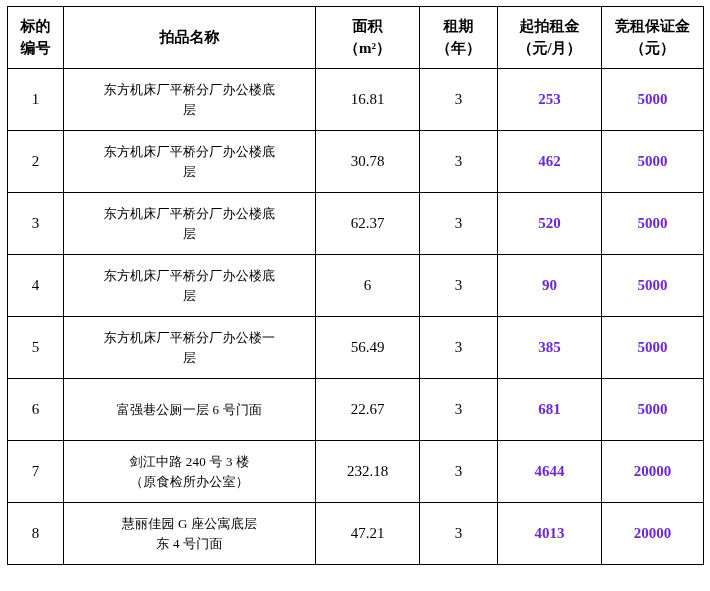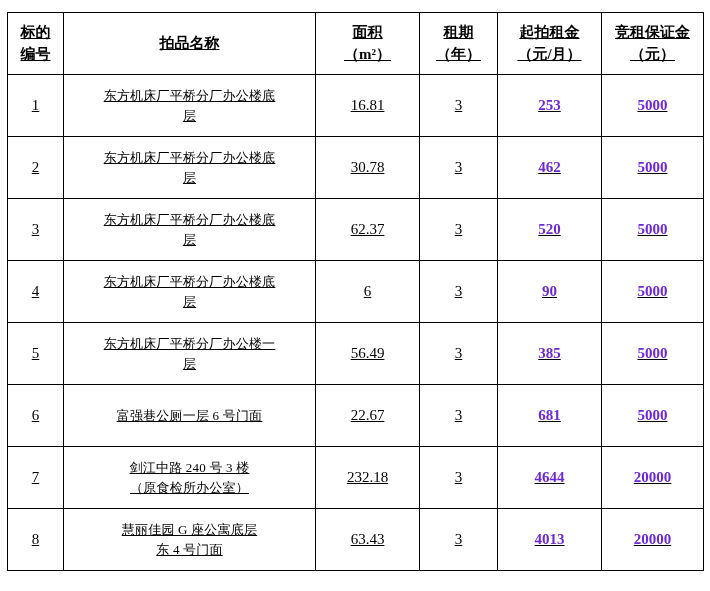--- a/index.html
+++ b/index.html
@@ -17,22 +17,21 @@
   .sheet {
     width: 710px;
     height: 591px;
     position: relative;
     box-sizing: border-box;
   }
   table.auction {
     border-collapse: collapse;
     table-layout: fixed;
     width: 696px;
-    margin: 12px 0 0 7px;
-    text-decoration: underline;
+    margin: 6px 0 0 7px;
   }
   table.auction td, table.auction th {
     border: 1px solid #000000;
     text-align: center;
     vertical-align: middle;
     padding: 2px 3px;
     box-sizing: border-box;
   }
   thead th {
     font-weight: bold;
@@ -186,20 +185,20 @@
         <td class="num">3</td>
         <td class="red">4644</td>
         <td class="red">20000</td>
       </tr>
       <tr>
         <td class="num">8</td>
         <td class="name">
           <span class="two-line">慧丽佳园 G 座公寓底层</span>
           <span class="two-line">东 4 号门面</span>
         </td>
-        <td class="num">63.43</td>
+        <td class="num">47.21</td>
         <td class="num">3</td>
         <td class="red">4013</td>
         <td class="red">20000</td>
       </tr>
     </tbody>
   </table>
 </div>
 
 </body></html>

